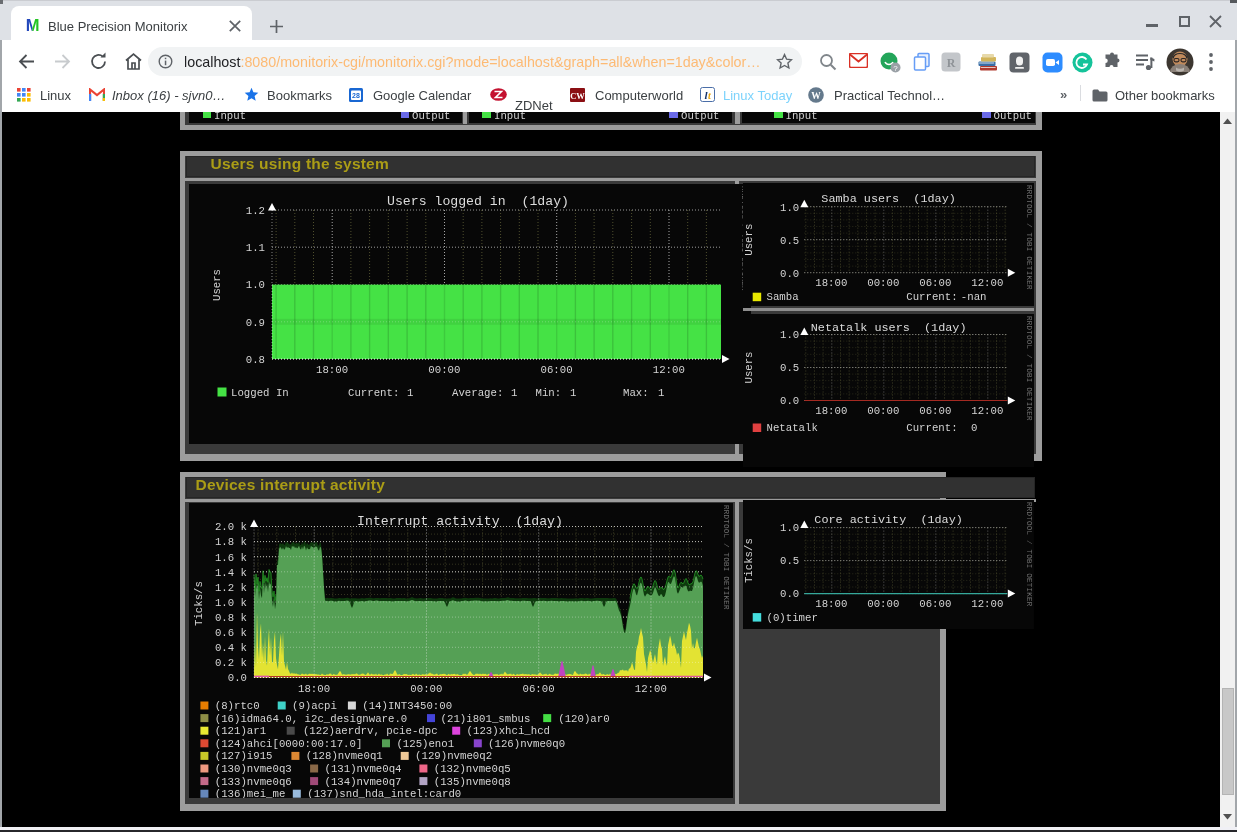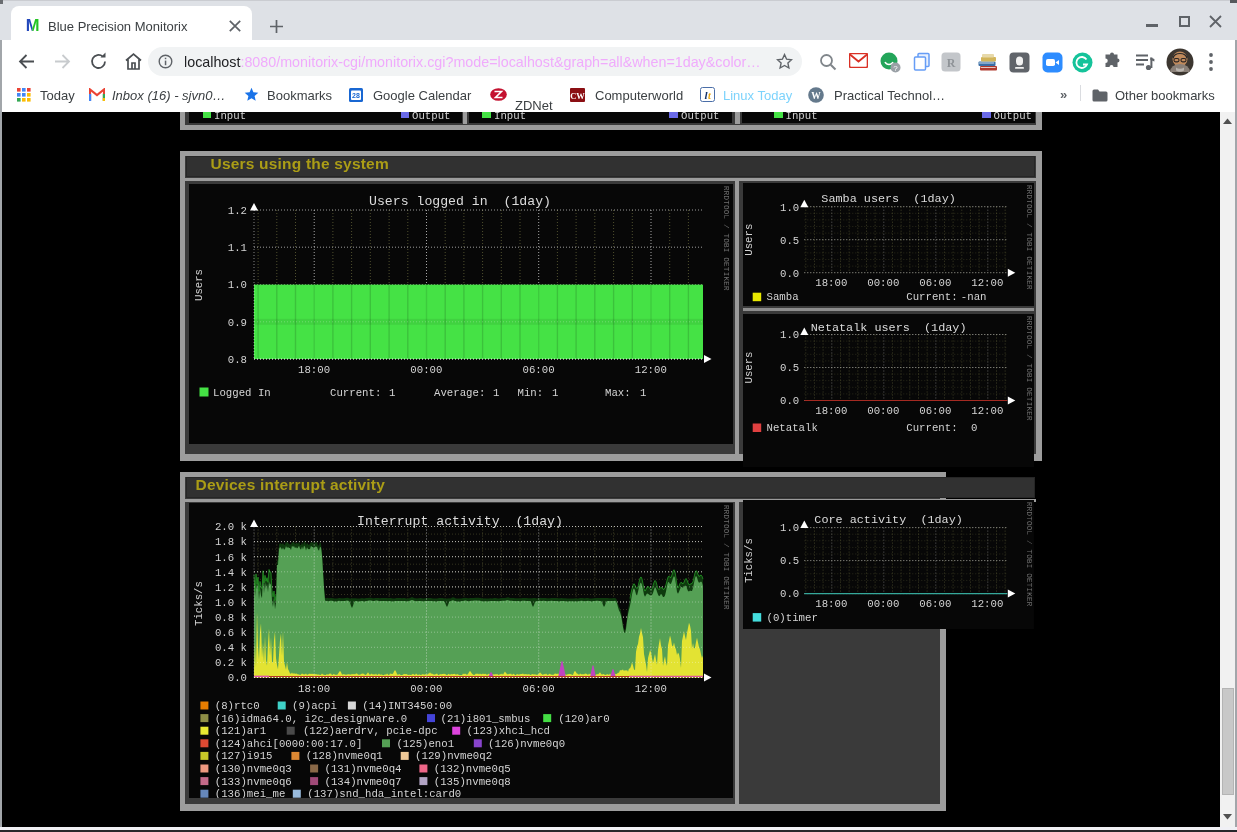--- a/index.html
+++ b/index.html
@@ -49,21 +49,21 @@
   </svg>
 <svg class="abs" style="left:123px;top:51px" width="21" height="21" viewBox="0 0 21 21">
 <path d="M3,9.5 L10.5,3 L18,9.5 M5,8.5 V18 H16 V8.5 M9,18 V12 h3 v6" stroke="#4a4e52" stroke-width="1.7" fill="none"></path>
   </svg>
 <div class="abs" style="left:148px;top:47px;width:654px;height:29px;background:#f1f3f4;border-radius:14.5px;"></div>
 <svg class="abs" style="left:158px;top:54px" width="15" height="15" viewBox="0 0 15 15">
 <circle cx="7.5" cy="7.5" r="6.3" stroke="#5f6368" stroke-width="1.4" fill="none"></circle>
 <rect x="6.8" y="6.6" width="1.5" height="4.6" fill="#5f6368"></rect>
 <rect x="6.8" y="3.7" width="1.5" height="1.5" fill="#5f6368"></rect>
   </svg>
-<div class="abs" style="left:184px;top:53.5px;font-size:14.3px;color:#202124;white-space:nowrap;">localhost<span style="color:#f0abfc">:8080/monitorix-cgi/monitorix.cgi?mode=localhost&amp;graph=all&amp;when=1day&amp;color…</span></div>
+<div class="abs" style="left:184px;top:53.5px;font-size:14.3px;color:#202124;white-space:nowrap;">localhost<span style="color:#fdba74">:8080/monitorix-cgi/monitorix.cgi?mode=localhost&amp;graph=all&amp;when=1day&amp;color…</span></div>
 <svg class="abs" style="left:776px;top:53px" width="17" height="17" viewBox="0 0 17 17">
 <path d="M8.5,1.6 L10.6,6.2 15.6,6.7 11.9,10.1 12.9,15 8.5,12.5 4.1,15 5.1,10.1 1.4,6.7 6.4,6.2 Z" stroke="#5f6368" stroke-width="1.4" fill="none"></path>
   </svg>
 <svg class="abs" style="left:818px;top:52px" width="20" height="20" viewBox="0 0 20 20">
 <circle cx="8.5" cy="8.5" r="5.5" stroke="#80868b" stroke-width="1.8" fill="none"></circle>
 <path d="M12.7,12.7 L17.5,17.5" stroke="#80868b" stroke-width="2"></path>
   </svg>
 <svg class="abs" style="left:849px;top:53px" width="19" height="15" viewBox="0 0 19 15">
 <rect x="0.5" y="0.5" width="18" height="14" rx="1.5" fill="#ffffff" stroke="#d93025" stroke-width="1.6"></rect>
 <path d="M1,1.5 L9.5,8.5 L18,1.5" stroke="#d93025" stroke-width="1.8" fill="none"></path>
@@ -131,21 +131,21 @@
     <rect x="0" y="0" width="3.6" height="3.6" fill="#ea4335"></rect>
     <rect x="5" y="0" width="3.6" height="3.6" fill="#4285f4"></rect>
     <rect x="10" y="0" width="3.6" height="3.6" fill="#ea4335"></rect>
     <rect x="0" y="5" width="3.6" height="3.6" fill="#4285f4"></rect>
     <rect x="5" y="5" width="3.6" height="3.6" fill="#4285f4"></rect>
     <rect x="10" y="5" width="3.6" height="3.6" fill="#fbbc04"></rect>
     <rect x="0" y="10" width="3.6" height="3.6" fill="#34a853"></rect>
     <rect x="5" y="10" width="3.6" height="3.6" fill="#fbbc04"></rect>
     <rect x="10" y="10" width="3.6" height="3.6" fill="#fbbc04"></rect>
   </svg>
-<div class="abs" style="left:40px;top:88px;font-size:13px;color:#3c4043;white-space:nowrap;">Today</div>
+<div class="abs" style="left:40px;top:88px;font-size:13px;color:#3c4043;white-space:nowrap;">Linux</div>
 <svg class="abs" style="left:89px;top:88px" width="16" height="13" viewBox="0 0 16 13">
 <path d="M1,12.5 V1.5 L8,7 L15,1.5 V12.5" stroke="#ea4335" stroke-width="2.2" fill="none"></path>
 <rect x="0" y="6" width="2.2" height="7" fill="#4285f4"></rect>
 <rect x="13.8" y="6" width="2.2" height="7" fill="#34a853"></rect>
 <rect x="13.8" y="10" width="2.2" height="3" fill="#fbbc04"></rect>
   </svg>
 <div class="abs" style="left:112px;top:88px;font-size:13px;color:#3c4043;white-space:nowrap;font-style:italic;">Inbox (16) - sjvn0…</div>
 <svg class="abs" style="left:244px;top:87px" width="15" height="15" viewBox="0 0 15 15">
 <path d="M7.5,0.8 L9.4,5.3 14.3,5.7 10.6,8.9 11.7,13.7 7.5,11.2 3.3,13.7 4.4,8.9 0.7,5.7 5.6,5.3 Z" fill="#1a73e8"></path>
   </svg>
@@ -205,21 +205,21 @@
 <div class="abs" style="left:772px;top:0px;width:8.5px;height:6px;background:#45e245;"></div>
     <div class="abs" style="left:783.5px;top:-2px;height:11px;overflow:hidden;font-family:'Liberation Mono', monospace;font-size:10.7px;color:#d4d4d4;">Input</div>
 <div class="abs" style="left:980px;top:0px;width:8.5px;height:6px;background:#6a6ae8;"></div>
     <div class="abs" style="left:991.5px;top:-2px;height:11px;overflow:hidden;font-family:'Liberation Mono', monospace;font-size:10.7px;color:#d4d4d4;">Output</div>
 <div class="abs" style="left:178px;top:38.69999999999999px;width:861.5px;height:310.4px;background:#3a3a3a;border:5.3px solid #9c9c9c;border-right-width:6.3px;border-bottom-width:7.5px;">
       <div class="abs" style="left:0.5px;top:0.5px;width:849px;height:20.5px;background:#313131;border:1px solid #262626;">
         <div style="margin:-2px 0 0 24px;font-size:15.5px;font-weight:bold;letter-spacing:0.2px;color:#ab9d16;font-family:'Liberation Sans',sans-serif;">Users using the system</div>
       </div>
       <div class="abs" style="left:0;top:22.5px;width:851px;height:3.2px;background:#9c9c9c;"></div>
 <div class="abs" style="left:549.7px;top:25.7px;width:4.3px;height:274.1px;background:#9c9c9c;"></div>
-<div class="abs" style="left:3.6999999999999886px;top:28px;width:544px;height:260px;background:#070707;"><svg width="544" height="260" viewBox="0 0 544 260">
+<div class="abs" style="left:3.6999999999999886px;top:28px;width:544px;height:260px;background:#070707;padding-left:18px;"><svg width="544" height="260" viewBox="0 0 544 260">
           <rect width="544" height="260" fill="#070707"></rect>
           <text x="271.0" y="21.0" font-family="'Liberation Mono', monospace" font-size="13.2" fill="#dcdcdc" text-anchor="middle">Users logged in&nbsp;&nbsp;(1day)</text>
           <line x1="69.1" y1="26" x2="69.1" y2="175" stroke="#a8a860" stroke-opacity="0.45" stroke-width="1.0" stroke-dasharray="1,2"></line>
           <line x1="87.8" y1="26" x2="87.8" y2="175" stroke="#a8a860" stroke-opacity="0.45" stroke-width="1.0" stroke-dasharray="1,2"></line>
           <line x1="106.5" y1="26" x2="106.5" y2="175" stroke="#a8a860" stroke-opacity="0.45" stroke-width="1.0" stroke-dasharray="1,2"></line>
           <line x1="125.2" y1="26" x2="125.2" y2="175" stroke="#dddddd" stroke-opacity="0.75" stroke-width="1.0" stroke-dasharray="1,2"></line>
           <line x1="143.9" y1="26" x2="143.9" y2="175" stroke="#a8a860" stroke-opacity="0.45" stroke-width="1.0" stroke-dasharray="1,2"></line>
           <line x1="162.6" y1="26" x2="162.6" y2="175" stroke="#a8a860" stroke-opacity="0.45" stroke-width="1.0" stroke-dasharray="1,2"></line>
           <line x1="181.3" y1="26" x2="181.3" y2="175" stroke="#a8a860" stroke-opacity="0.45" stroke-width="1.0" stroke-dasharray="1,2"></line>
           <line x1="200.1" y1="26" x2="200.1" y2="175" stroke="#a8a860" stroke-opacity="0.45" stroke-width="1.0" stroke-dasharray="1,2"></line>

